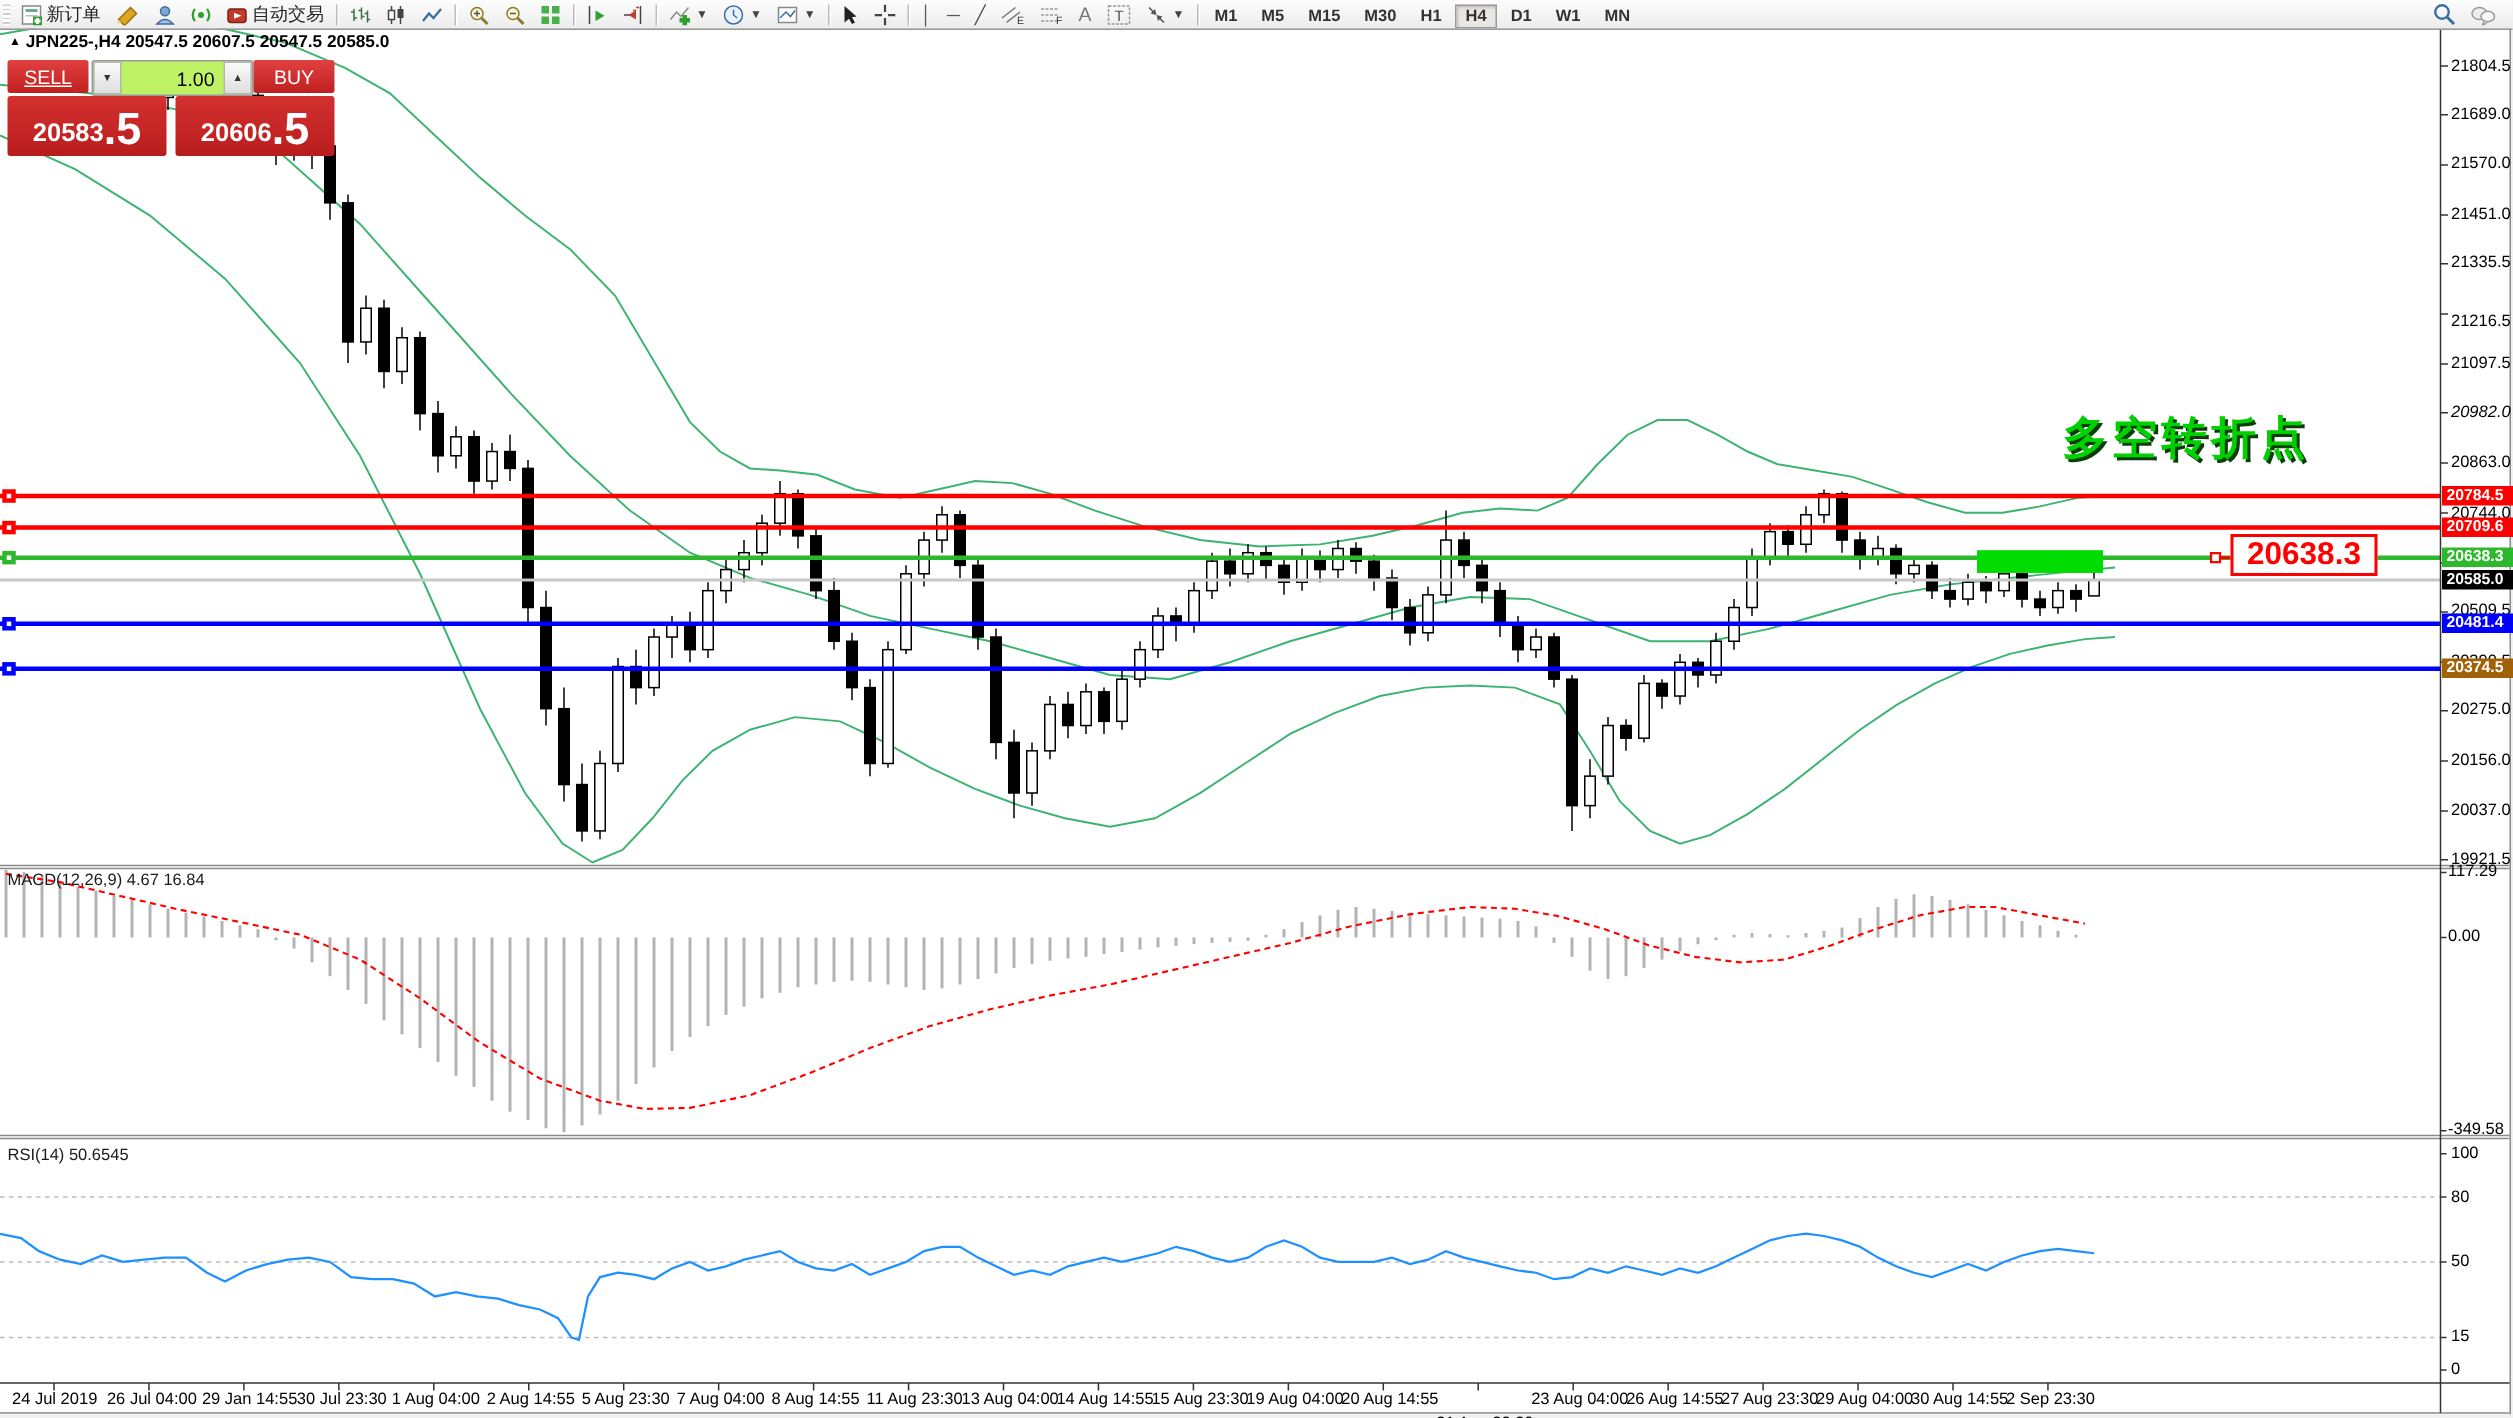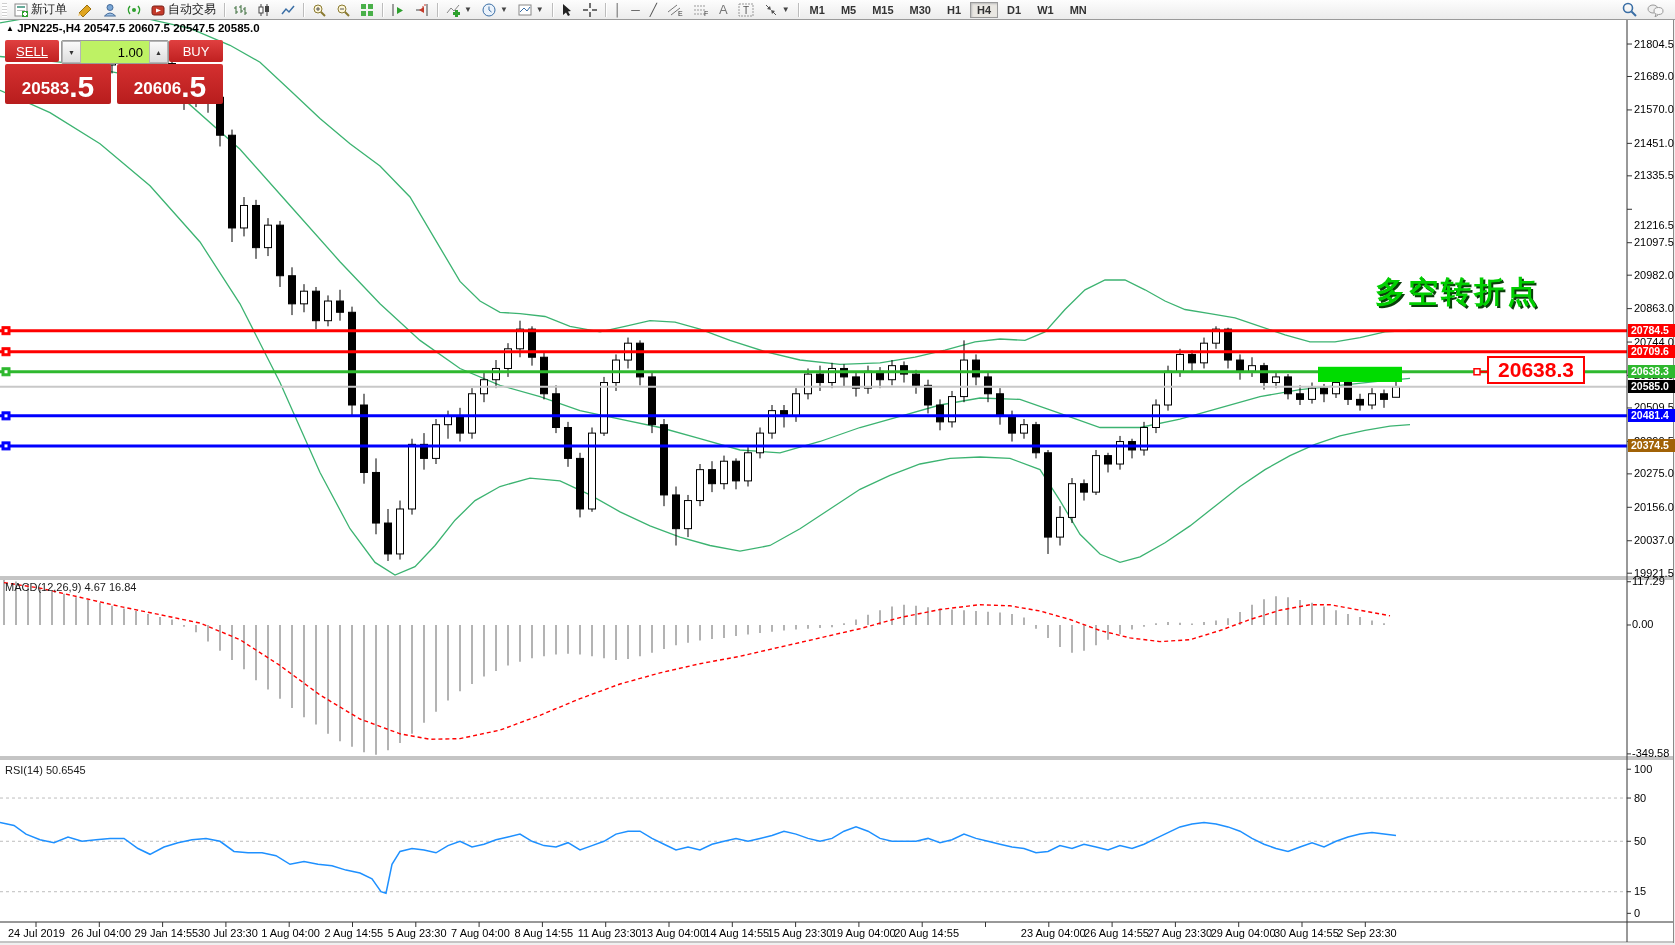--- a/index.html
+++ b/index.html
@@ -656,23 +656,23 @@
     <line x1="1238.7" y1="922" x2="1238.7" y2="927" stroke="#333" stroke-width="1"></line>
     <line x1="1302" y1="922" x2="1302" y2="927" stroke="#333" stroke-width="1"></line>
     <line x1="1365.3" y1="922" x2="1365.3" y2="927" stroke="#333" stroke-width="1"></line>
   </svg>
 <div id="labels-layer">
     <div class="tick-label" style="left: 1634px; top: 37.528px;">21804.5</div>
     <div class="tick-label" style="left: 1634px; top: 69.9869px;">21689.0</div>
     <div class="tick-label" style="left: 1634px; top: 103.429px;">21570.0</div>
     <div class="tick-label" style="left: 1634px; top: 136.872px;">21451.0</div>
     <div class="tick-label" style="left: 1634px; top: 169.331px;">21335.5</div>
-    <div class="tick-label" style="left: 1634px; top: 219px;">21216.5</div>
+    <div class="tick-label" style="left: 1634px; top: 208px;">21216.5</div>
     <div class="tick-label" style="left: 1634px; top: 236.216px;">21097.5</div>
-    <div class="tick-label" style="left: 1634px; top: 268.675px;">20982.0</div>
+    <div class="tick-label" style="left: 1634px; top: 268.675px; font-style: italic;">20982.0</div>
     <div class="tick-label" style="left: 1634px; top: 302.117px;">20863.0</div>
     <div class="tick-label" style="left: 1634px; top: 335.56px;">20744.0</div>
     <div class="tick-label" style="left: 1634px; top: 368.862px;">20625.5</div>
     <div class="tick-label" style="left: 1634px; top: 401.461px;">20509.5</div>
     <div class="tick-label" style="left: 1634px; top: 434.903px;">20390.5</div>
     <div class="tick-label" style="left: 1634px; top: 467.362px;">20275.0</div>
     <div class="tick-label" style="left: 1634px; top: 500.805px;">20156.0</div>
     <div class="tick-label" style="left: 1634px; top: 534.247px;">20037.0</div>
     <div class="tick-label" style="left: 1634px; top: 566.706px;">19921.5</div>
     <div class="tick-label" style="left: 1632px; top: 575.237px;">117.29</div>

